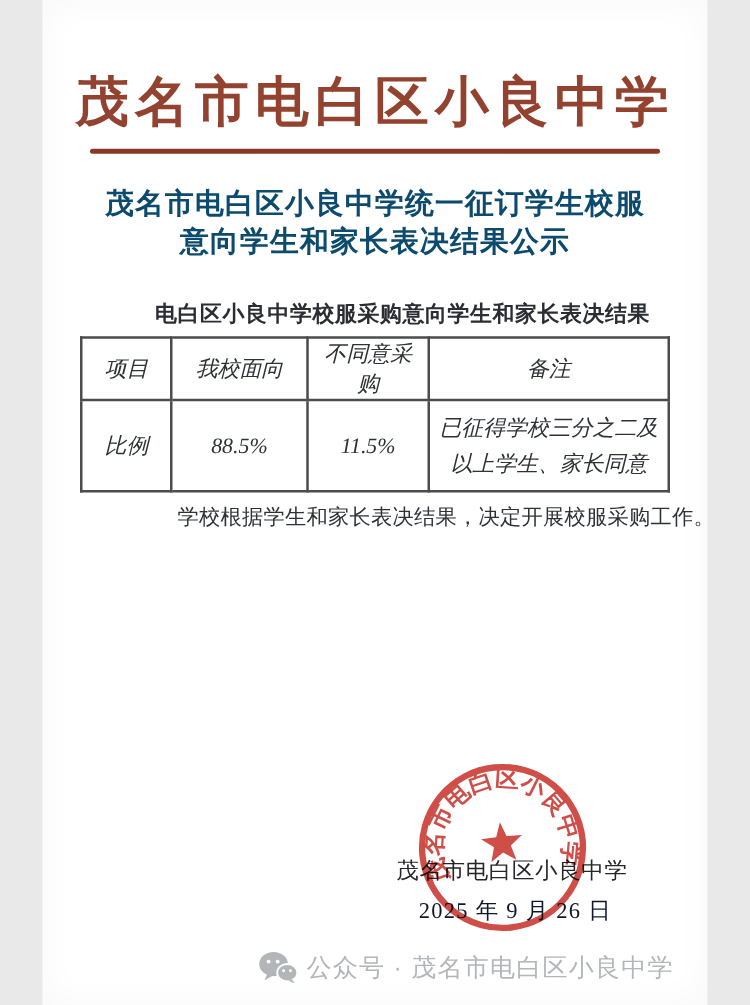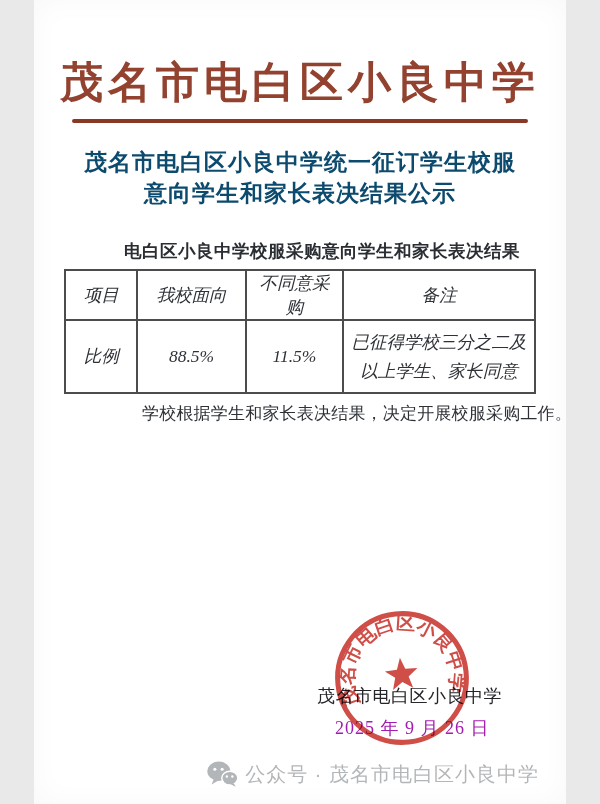--- a/index.html
+++ b/index.html
@@ -110,21 +110,21 @@
     letter-spacing: 0.5px;
     color: #26262a;
     white-space: nowrap;
   }
   .sig-date {
     position: absolute;
     left: 301px;
     top: 716px;
     font-size: 18px;
     letter-spacing: 1px;
-    color: #a21caf;
+    color: #0f172a;
     white-space: nowrap;
   }
 
   
   .seal {
     position: absolute;
     left: 292px;
     top: 602px;
     width: 152px;
     height: 152px;

